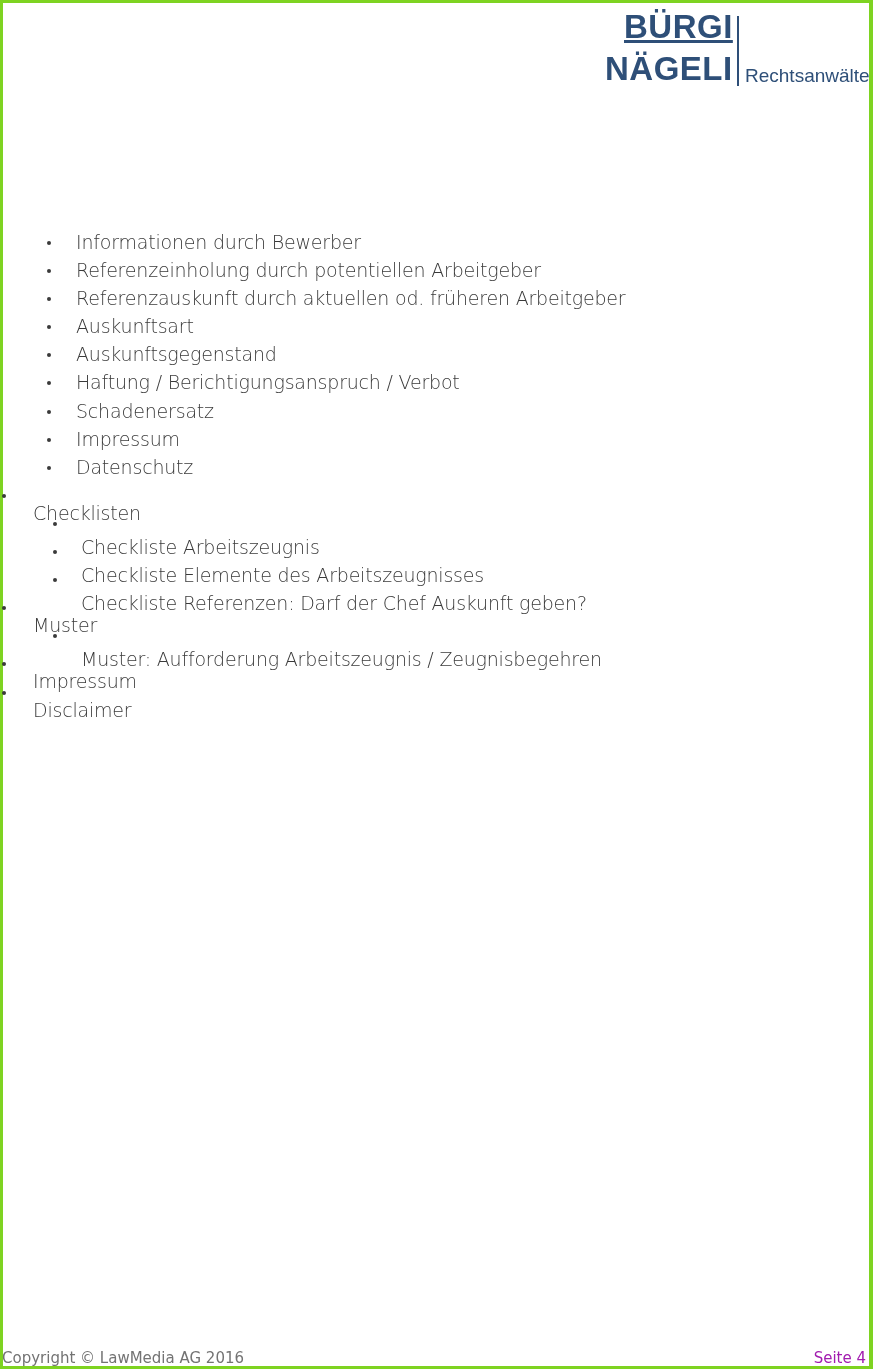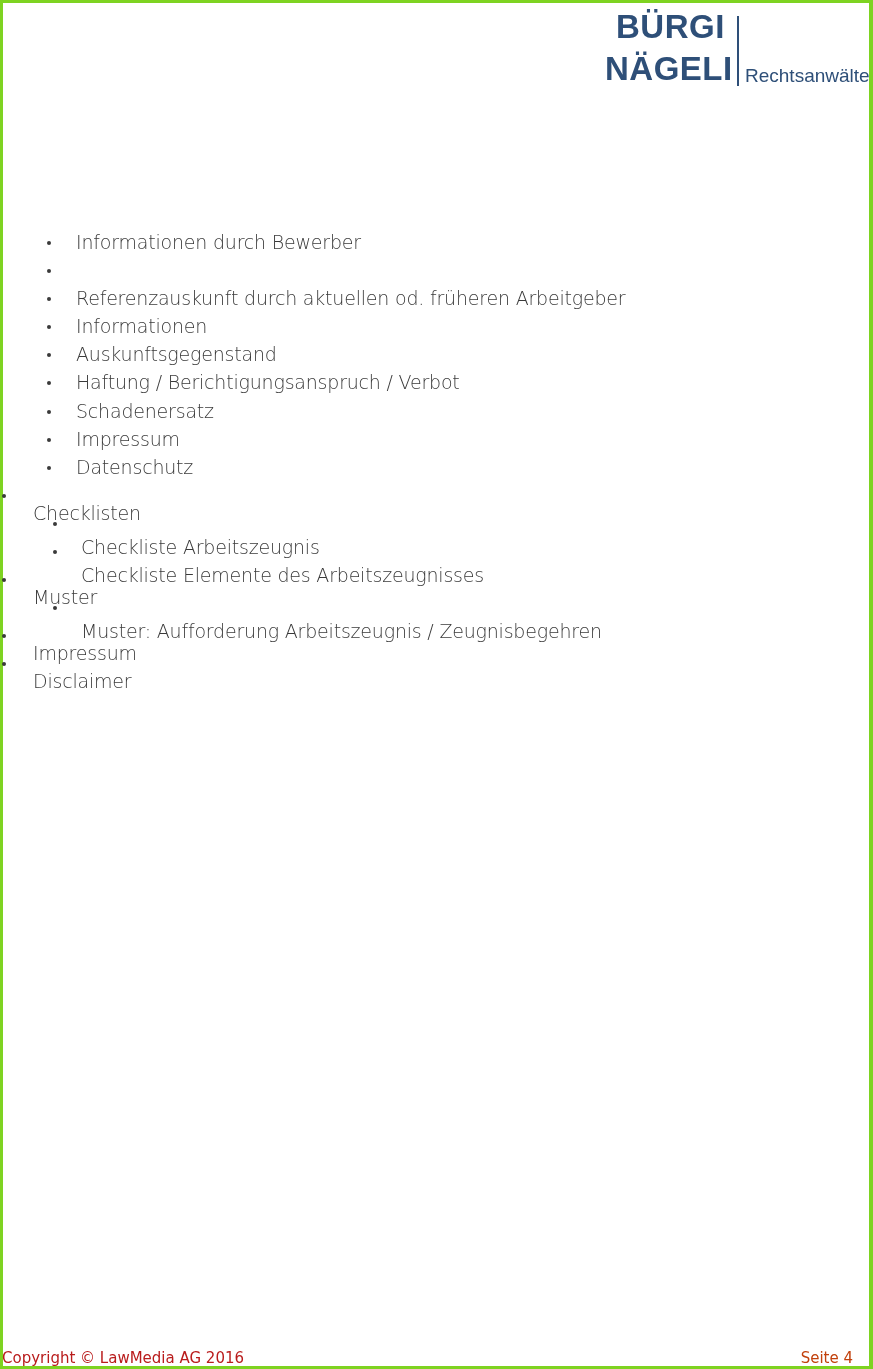--- a/index.html
+++ b/index.html
@@ -11,21 +11,21 @@
   .frame {
     position: absolute; left: 0; top: 0; width: 873px; height: 1369px;
     box-sizing: border-box; border: 3px solid #7ed321; border-right-width: 4px;
     pointer-events: none;
   }
   .logo { position: absolute; left: 597px; top: 8px; height: 80px; }
   .logo-line1, .logo-line2 {
     position: absolute; font-family: "Liberation Sans", sans-serif; font-weight: 700;
     color: #2e4f78; font-size: 33px; letter-spacing: 0.5px; line-height: 1;
   }
-  .logo-line1 { left: 19px; top: 2px; }
+  .logo-line1 { left: 27px; top: 2px; text-decoration: underline; }
   .logo-line2 { left: 8px; top: 44px; }
   .logo-sep { position: absolute; left: 140px; top: 8px; width: 2px; height: 70px; background: #2e4f78; }
   .logo-sub {
     position: absolute; left: 148px; top: 58px; font-family: "Liberation Sans", sans-serif;
     font-size: 19px; color: #2e4f78; white-space: nowrap; line-height: 1;
   }
   .list { position: absolute; left: 0; top: 228px; width: 860px; }
   .row {
     position: relative; height: 28.1px; line-height: 28px; font-size: 19px; color: #3a3a3a;
     white-space: nowrap; font-family: "DejaVu Sans", sans-serif; font-weight: 300;
@@ -35,25 +35,25 @@
   .bullet {
     position: absolute; width: 4px; height: 4px; border-radius: 50%; background: #3a3a3a; top: 13px;
   }
   .lvl1 .bullet { left: 47px; }
   .lvl1 .txt { position: absolute; left: 76px; }
   .lvl0 .bullet { left: 2px; }
   .lvl0 .txt { position: absolute; left: 33px; margin-top: 18px; }
   .lvl2 .bullet { left: 53px; }
   .lvl2 .txt { position: absolute; left: 81px; margin-top: 24px; }
   .footer-left {
-    position: absolute; left: 2px; top: 1349px; font-size: 15px; color: #b91c1c;
+    position: absolute; left: 2px; top: 1349px; font-size: 15px; color: #737373;
     font-family: "DejaVu Sans", sans-serif; white-space: nowrap;
   }
   .footer-right {
-    position: absolute; right: 20px; top: 1349px; font-size: 15px; color: #c2410c;
+    position: absolute; right: 7px; top: 1349px; font-size: 15px; color: #a21caf;
     font-family: "DejaVu Sans", sans-serif; white-space: nowrap;
   }
 </style>
 </head>
 <body>
 
 <div class="frame"></div>
 
 <div class="logo">
   <div class="logo-line1">BÜRGI</div>
@@ -62,28 +62,29 @@
   <div class="logo-sub">Rechtsanwälte</div>
 </div>
 
 <div class="list">
   <div class="row lvl1">
       <span class="bullet"></span>
       <span class="txt">Informationen durch Bewerber</span>
     </div>
   <div class="row lvl1">
       <span class="bullet"></span>
+      <span class="txt">Referenzeinholung durch potentiellen Arbeitgeber</span>
     </div>
   <div class="row lvl1">
       <span class="bullet"></span>
       <span class="txt">Referenzauskunft durch aktuellen od. früheren Arbeitgeber</span>
     </div>
   <div class="row lvl1">
       <span class="bullet"></span>
-      <span class="txt">Informationen</span>
+      <span class="txt">Auskunftsart</span>
     </div>
   <div class="row lvl1">
       <span class="bullet"></span>
       <span class="txt">Auskunftsgegenstand</span>
     </div>
   <div class="row lvl1">
       <span class="bullet"></span>
       <span class="txt">Haftung / Berichtigungsanspruch / Verbot</span>
     </div>
   <div class="row lvl1">
@@ -103,20 +104,24 @@
       <span class="txt">Checklisten</span>
     </div>
   <div class="row lvl2">
       <span class="bullet"></span>
       <span class="txt">Checkliste Arbeitszeugnis</span>
     </div>
   <div class="row lvl2">
       <span class="bullet"></span>
       <span class="txt">Checkliste Elemente des Arbeitszeugnisses</span>
     </div>
+  <div class="row lvl2">
+      <span class="bullet"></span>
+      <span class="txt">Checkliste Referenzen: Darf der Chef Auskunft geben?</span>
+    </div>
   <div class="row lvl0">
       <span class="bullet"></span>
       <span class="txt">Muster</span>
     </div>
   <div class="row lvl2">
       <span class="bullet"></span>
       <span class="txt">Muster: Aufforderung Arbeitszeugnis / Zeugnisbegehren</span>
     </div>
   <div class="row lvl0">
       <span class="bullet"></span>

